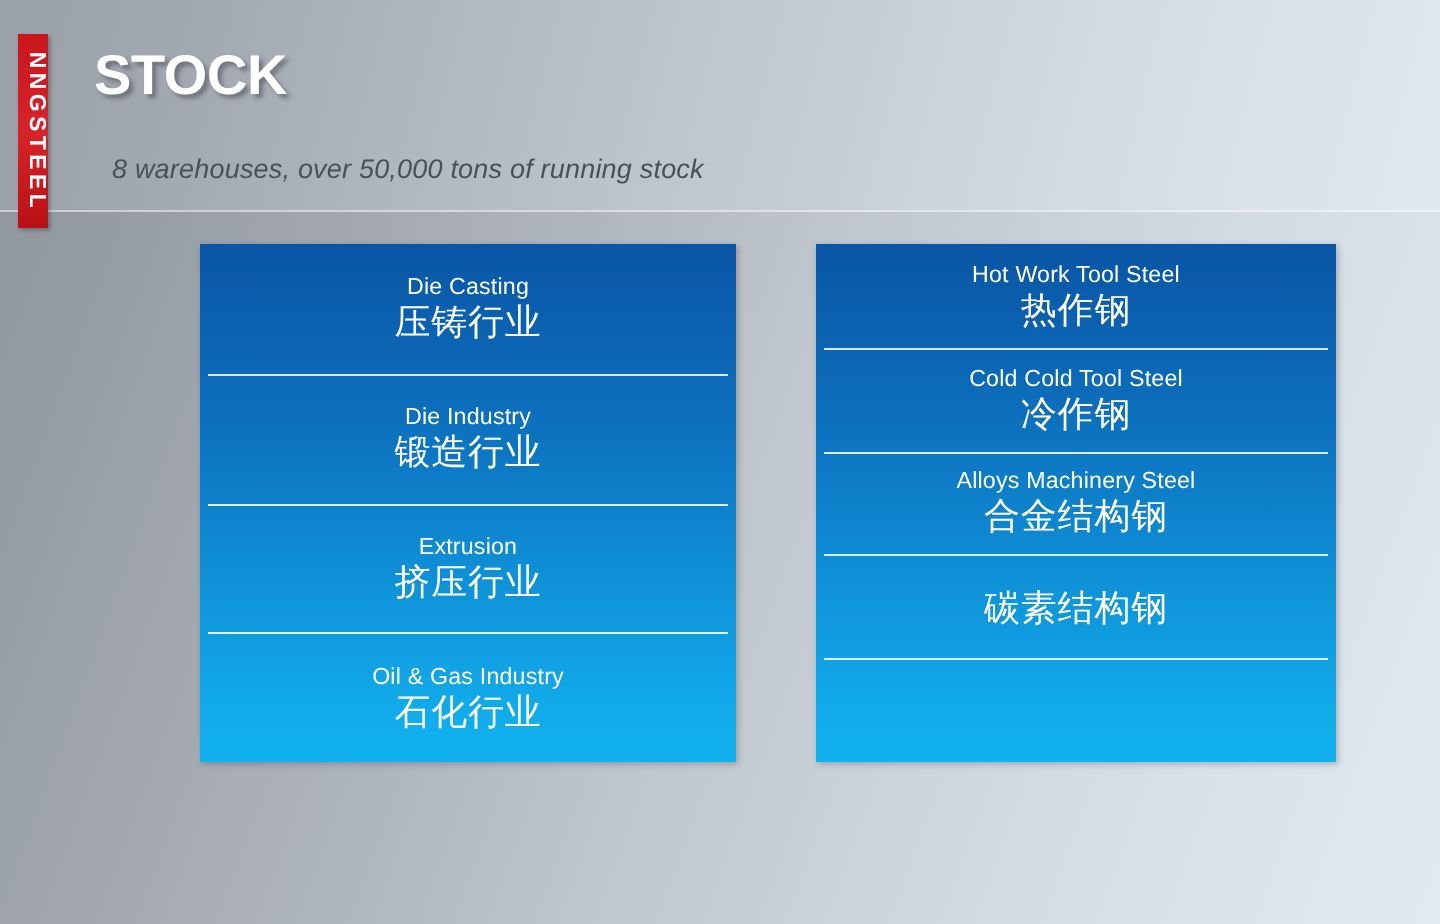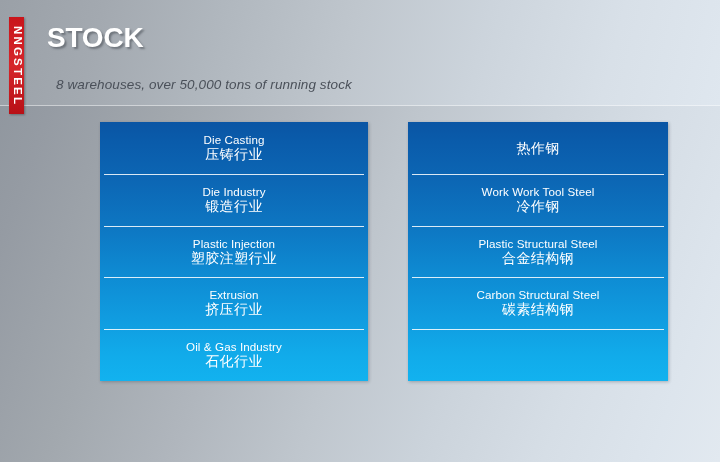--- a/index.html
+++ b/index.html
@@ -157,21 +157,21 @@
     background: rgba(255,255,255,0.85);
   }
 
   .cell-en {
     font-size: 11.6px;
     letter-spacing: 0.1px;
     white-space: pre-line;
   }
 
   .cell-zh {
-    font-size: 14px;
+    font-size: 18px;
     letter-spacing: 0.4px;
     margin-top: 1px;
   }
 
   .cell.tall .cell-en { font-size: 11.2px; }
 </style>
 </head>
 <body>
 
 <div id="slide">
@@ -192,46 +192,42 @@
   <div class="panel" id="panel-left">
     <div class="cell">
       <span class="cell-en">Die Casting</span>
       <span class="cell-zh">压铸行业</span>
     </div>
     <div class="cell">
       <span class="cell-en">Die Industry</span>
       <span class="cell-zh">锻造行业</span>
     </div>
     <div class="cell">
-      <span class="cell-en">Plastic Injection</span>
-      <span class="cell-zh">塑胶注塑行业</span>
-    </div>
-    <div class="cell">
       <span class="cell-en">Extrusion</span>
       <span class="cell-zh">挤压行业</span>
     </div>
     <div class="cell">
       <span class="cell-en">Oil &amp; Gas Industry</span>
       <span class="cell-zh">石化行业</span>
     </div>
   </div>
 
   <div class="panel" id="panel-right">
     <div class="cell">
+      <span class="cell-en">Hot Work Tool Steel</span>
       <span class="cell-zh">热作钢</span>
     </div>
     <div class="cell">
-      <span class="cell-en">Work Work Tool Steel</span>
+      <span class="cell-en">Cold Cold Tool Steel</span>
       <span class="cell-zh">冷作钢</span>
     </div>
     <div class="cell">
-      <span class="cell-en">Plastic Structural Steel</span>
+      <span class="cell-en">Alloys Machinery Steel</span>
       <span class="cell-zh">合金结构钢</span>
     </div>
     <div class="cell">
-      <span class="cell-en">Carbon Structural Steel</span>
       <span class="cell-zh">碳素结构钢</span>
     </div>
     <div class="cell tall">
     </div>
   </div>
 
 </div>
 
 </body></html>

